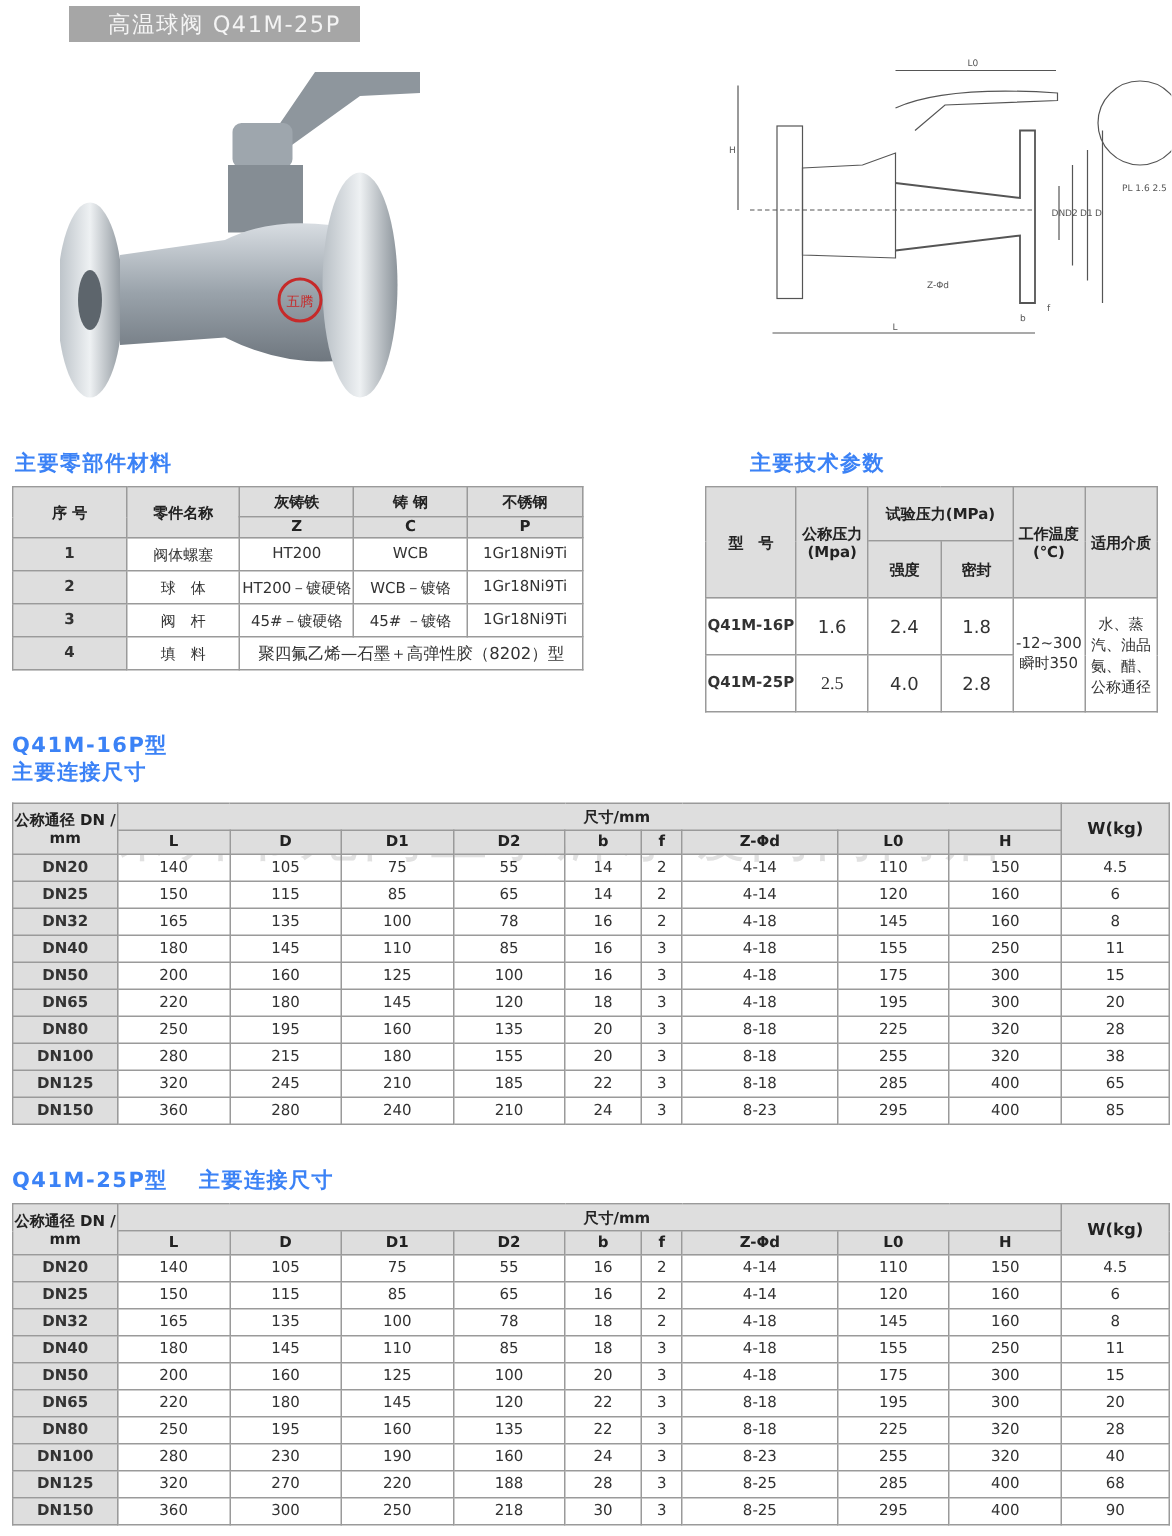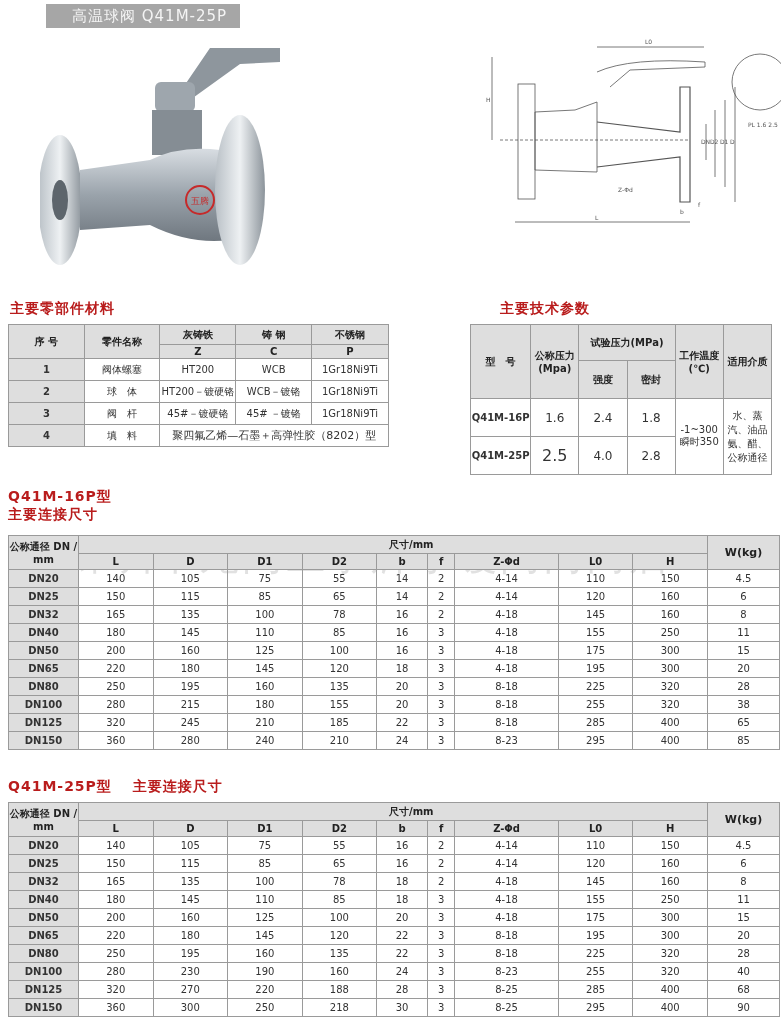--- a/index.html
+++ b/index.html
@@ -1,20 +1,20 @@
 <!DOCTYPE html>
 <html><head>
 <meta charset="utf-8">
 <style>
   * { box-sizing: border-box; margin: 0; padding: 0; }
   body { width: 781px; height: 1024px; background: #ffffff; font-family: "DejaVu Sans", sans-serif; color: #222; position: relative; overflow: hidden; }
   .title-banner { position: absolute; left: 46px; top: 4px; width: 194px; height: 24px; background: #a6a6a6; color: #f4f4f4; font-size: 15px; line-height: 24px; padding-left: 26px; letter-spacing: 1px; }
   .photo { position: absolute; left: 40px; top: 40px; width: 240px; height: 230px; }
   .drawing { position: absolute; left: 480px; top: 32px; width: 301px; height: 200px; }
-  .section-title { position: absolute; font-weight: bold; font-size: 14px; color: #b91c1c; letter-spacing: 1px; }
+  .section-title { position: absolute; font-weight: bold; font-size: 14px; color: #3b82f6; letter-spacing: 1px; }
   table { border-collapse: collapse; position: absolute; font-size: 10px; }
   td, th { border: 1px solid #9a9a9a; text-align: center; font-weight: normal; color: #333; }
   th, .hdr { background: #dedede; font-weight: bold; color: #222; }
   .dn { background: #dedede; font-weight: bold; }
   .watermark { position: absolute; left: 70px; top: 488px; font-size: 40px; color: rgba(200,200,200,0.55); letter-spacing: 3px; white-space: nowrap; font-family: "DejaVu Serif", serif; pointer-events: none; margin-top: 40px; }
 </style>
 </head>
 <body>
 
 <div class="title-banner">高温球阀 Q41M-25P</div>
@@ -126,26 +126,26 @@
   </tr>
   <tr style="height:38px;">
     <th style="width:48px;">强度</th>
     <th style="width:48px;">密封</th>
   </tr>
   <tr style="height:38px;">
     <td style="font-weight:bold;">Q41M-16P</td>
     <td style="font-size:12px;">1.6</td>
     <td style="font-size:12px;margin-top:40px;">2.4</td>
     <td style="font-size:12px;">1.8</td>
-    <td rowspan="2">-1~300 瞬时350</td>
+    <td rowspan="2">-12~300 瞬时350</td>
     <td rowspan="2">水、蒸汽、油品氨、醋、公称通径</td>
   </tr>
   <tr style="height:38px;">
     <td style="font-weight:bold;">Q41M-25P</td>
-    <td style="font-size:16px;">2.5</td>
+    <td style="font-size:12px;font-family:Liberation Serif, serif;">2.5</td>
     <td style="font-size:12px;">4.0</td>
     <td style="font-size:12px;">2.8</td>
   </tr>
 </tbody>
   </table>
 
 <div class="section-title" style="left:8px; top:488px;">Q41M-16P型</div>
 <div class="section-title" style="left:8px; top:506px;">主要连接尺寸</div>
 <div class="watermark">深圳市龙岗区承辉水暖阀门商店</div>
 <table id="t16" style="left:8px; top:535px; width:772px;">

